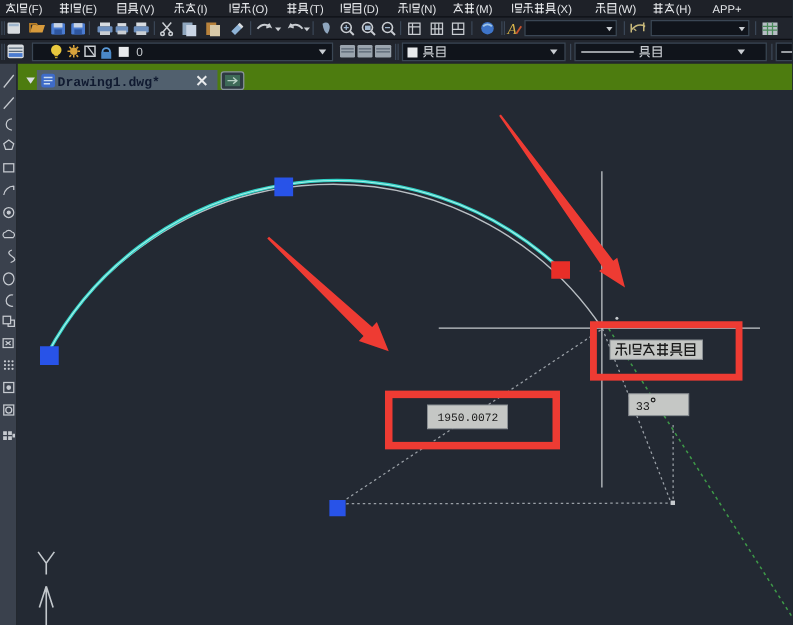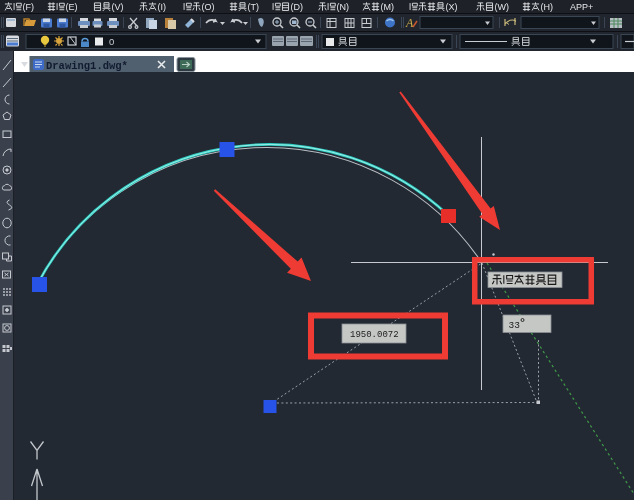--- a/index.html
+++ b/index.html
@@ -208,21 +208,21 @@
             <use href="#g2" x="521" y="4.5" width="9.5" height="9.5"></use>
           </g>
 <path d="M590,7.5 l6,0 -3,4 z" fill="#C9CDD2"></path>
 <path d="M617.5,3v13" stroke="#3a4656"></path>
 <rect x="621" y="2.5" width="13" height="14" fill="#10141B" stroke="#3A4654" stroke-width="1"></rect>
 <path d="M625,9.5h9" stroke="#C9CDD2" stroke-width="1.2"></path>
 </g>
 </svg>
 </div>
 
-<div class="abs" id="tabrow" style="left:14px;top:51px;width:620px;height:21px;background:#ffffff;">
+<div class="abs" id="tabrow" style="left:14px;top:51px;width:620px;height:21px;background:#4d7c0f;">
 <svg width="620" height="21">
 <path d="M7,11 l7,0 -3.5,5 z" fill="#D8DCE0"></path>
 <rect x="15.5" y="5" width="144.5" height="16" fill="#51606E"></rect>
 <rect x="19" y="8" width="11" height="11" rx="2" fill="#3E6BC8"></rect>
         <path d="M21,11h7M21,13.5h7M21,16h5" stroke="#C9DCF0" stroke-width="1.1"></path>
 <text x="32" y="17.5" font-family="Liberation Mono" font-size="10.5px" font-weight="bold" fill="#101A30">Drawing1.dwg*</text>
 <path d="M144,10 l7,7 M151,10 l-7,7" stroke="#E8EAEC" stroke-width="1.6"></path>
 <rect x="163" y="6.5" width="18" height="14" rx="2" fill="#2E3A42" stroke="#8A949C" stroke-width="1"></rect>
         <rect x="166" y="9" width="12" height="9" fill="#3E6A58"></rect>
         <path d="M168,13.5h7M172.5,11l3,2.5-3,2.5" stroke="#B8D0C4" stroke-width="1.1" fill="none"></path>

